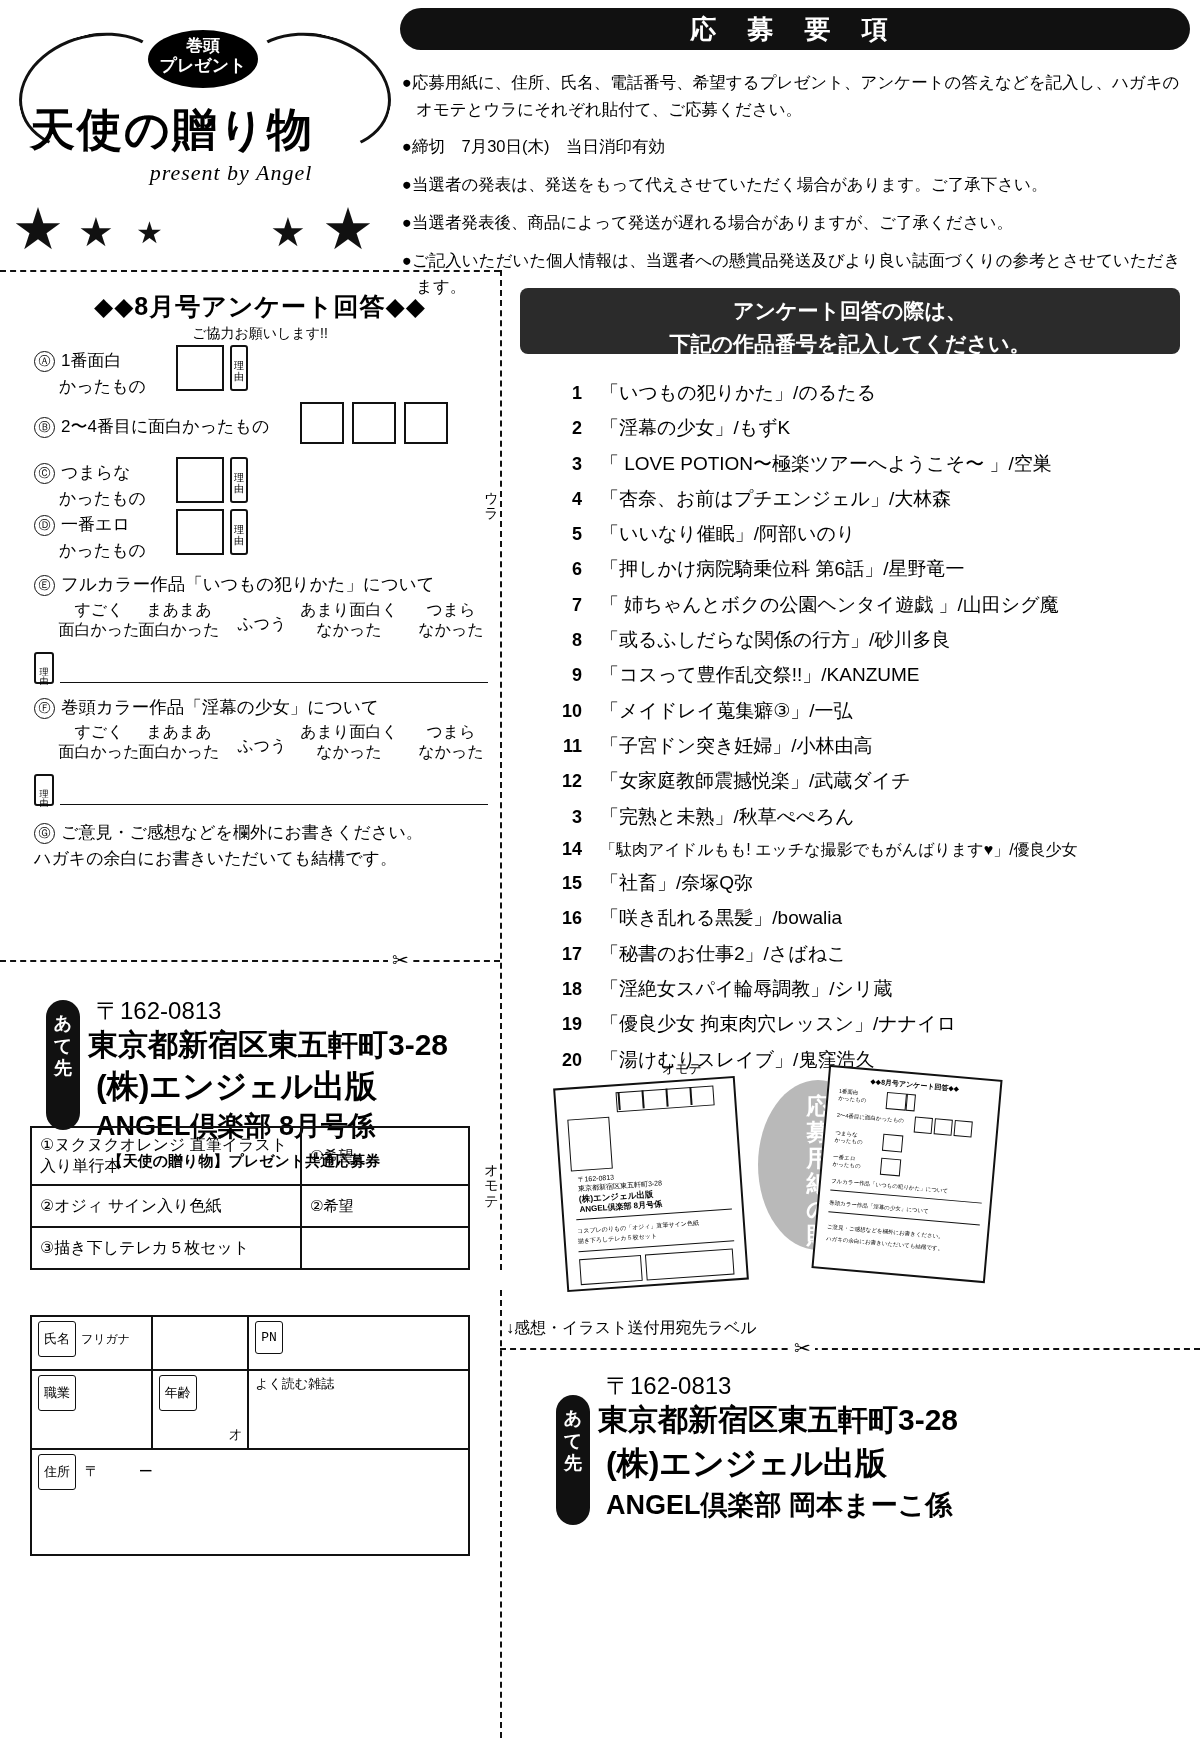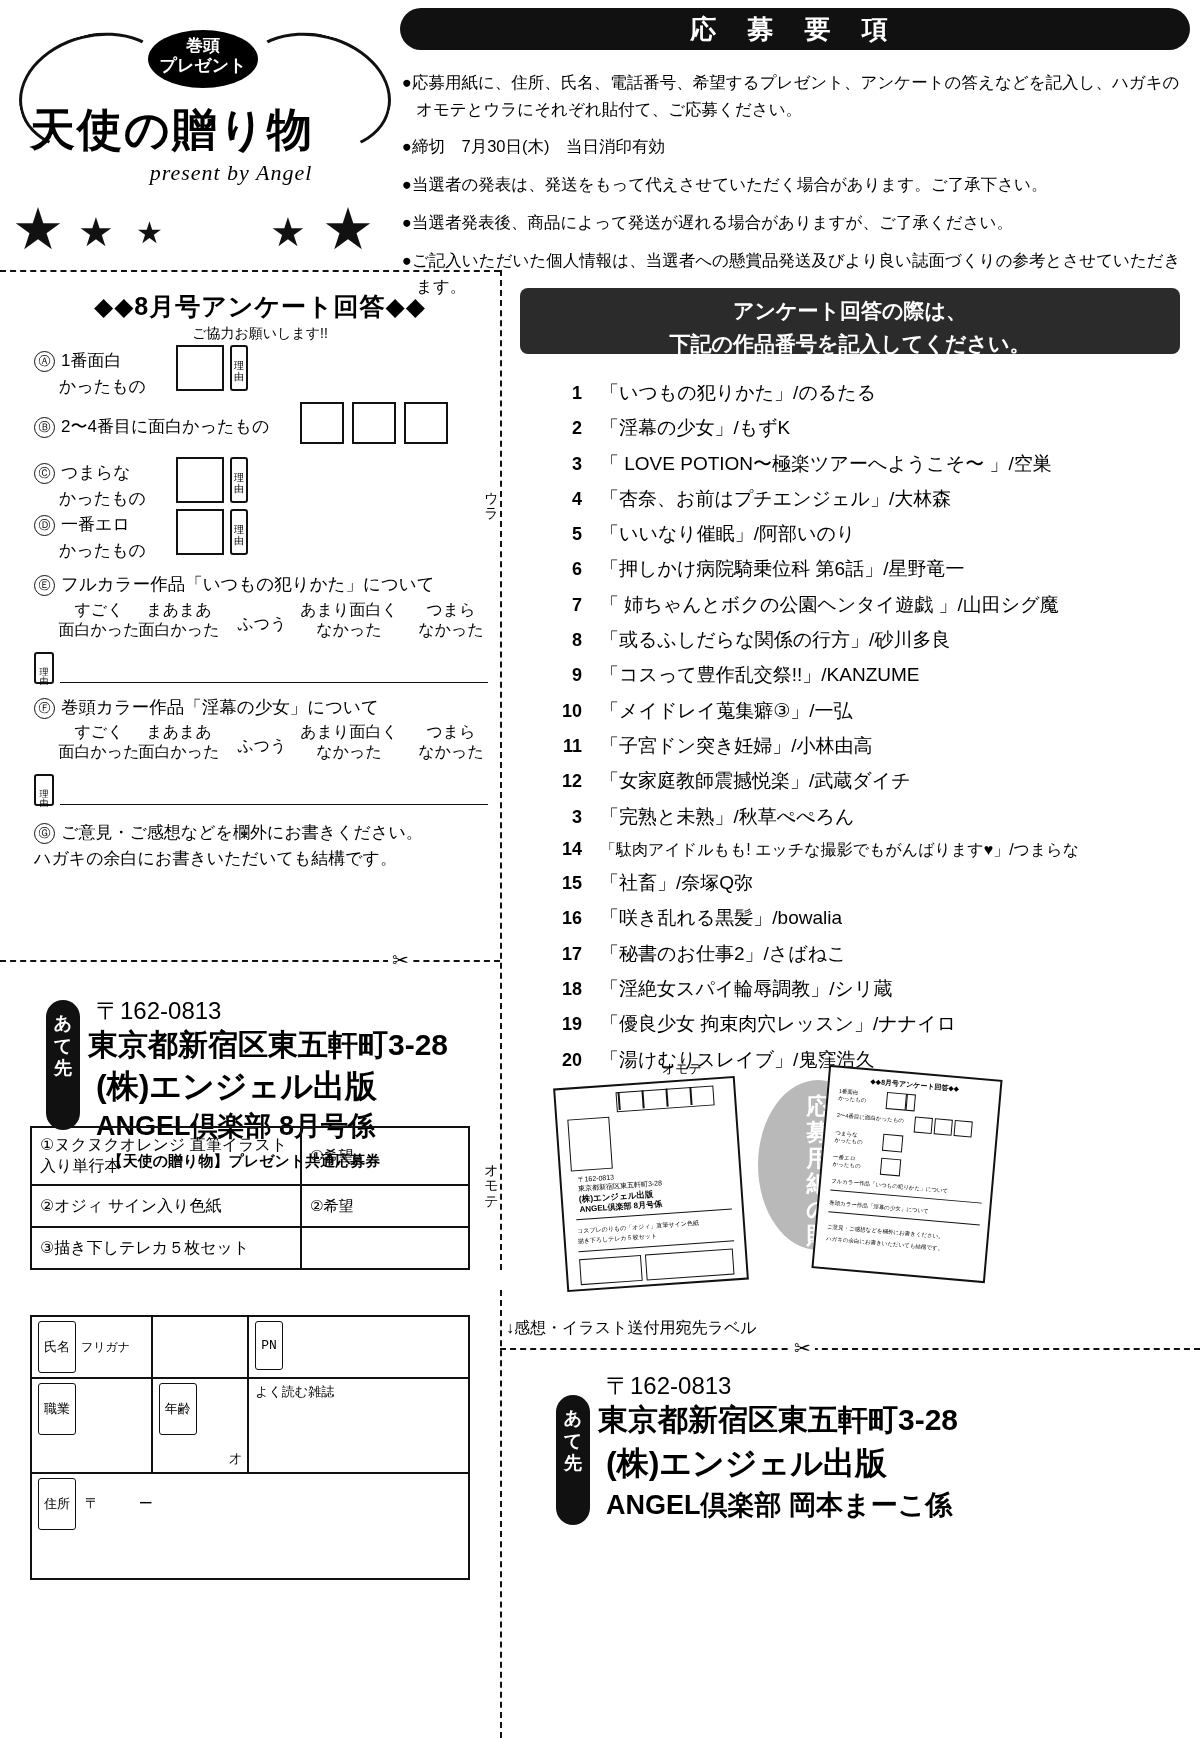--- a/index.html
+++ b/index.html
@@ -81,21 +81,21 @@
   .addr-l4{position:absolute;left:96px;top:1108px;font-size:27px;font-weight:bold;}
 
   .coupon-title{position:absolute;left:14px;top:1152px;width:460px;text-align:center;font-size:15px;font-weight:bold;}
   table.coupon{position:absolute;left:30px;top:1126px;width:440px;border-collapse:collapse;}
   table.coupon td{border:2px solid #111;font-size:16px;padding:7px 8px;height:26px;}
   table.coupon td.want{width:150px;font-size:15px;}
 
   
   table.pinfo{position:absolute;left:30px;top:1315px;width:440px;border-collapse:collapse;}
   table.pinfo td{border:2px solid #111;font-size:14px;padding:4px 6px;vertical-align:top;}
-  .tag{display:inline-block;border:1.5px solid #111;border-radius:3px;padding:16px 5px;font-size:13px;margin-right:5px;}
+  .tag{display:inline-block;border:1.5px solid #111;border-radius:3px;padding:8px 5px;font-size:13px;margin-right:5px;}
 
   
   .list-banner{
     left:520px;top:288px;width:660px;height:66px;background:#2b2b2b;color:#fff;border-radius:8px;
     text-align:center;font-size:21px;font-weight:bold;line-height:1.55;padding-top:7px;box-sizing:border-box;
   }
   ul.worklist{position:absolute;left:530px;top:380px;width:650px;margin:0;padding:0;list-style:none;}
   ul.worklist li{display:flex;align-items:baseline;font-size:19px;margin-bottom:9.3px;}
   ul.worklist li .num{width:52px;text-align:right;padding-right:18px;font-weight:bold;font-size:18px;}
 
@@ -343,21 +343,21 @@
     <li>
         <span class="num">12</span>
         <span>「女家庭教師震撼悦楽」/武蔵ダイチ</span>
       </li>
     <li>
         <span class="num">3</span>
         <span>「完熟と未熟」/秋草ぺぺろん</span>
       </li>
     <li>
         <span class="num">14</span>
-        <span style="font-size:16px;">「駄肉アイドルもも! エッチな撮影でもがんばります♥」/つまらな</span>
+        <span style="font-size:16px;">「駄肉アイドルもも! エッチな撮影でもがんばります♥」/優良少女</span>
       </li>
     <li>
         <span class="num">15</span>
         <span>「社畜」/奈塚Q弥</span>
       </li>
     <li>
         <span class="num">16</span>
         <span>「咲き乱れる黒髪」/bowalia</span>
       </li>
     <li>

